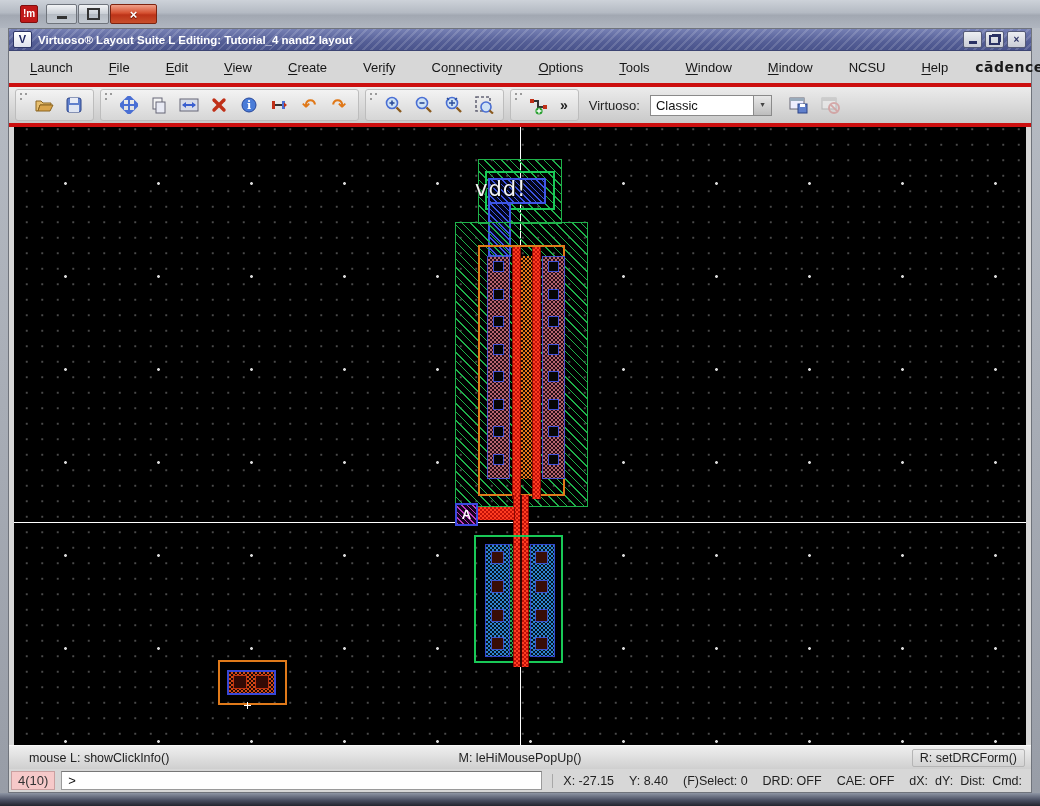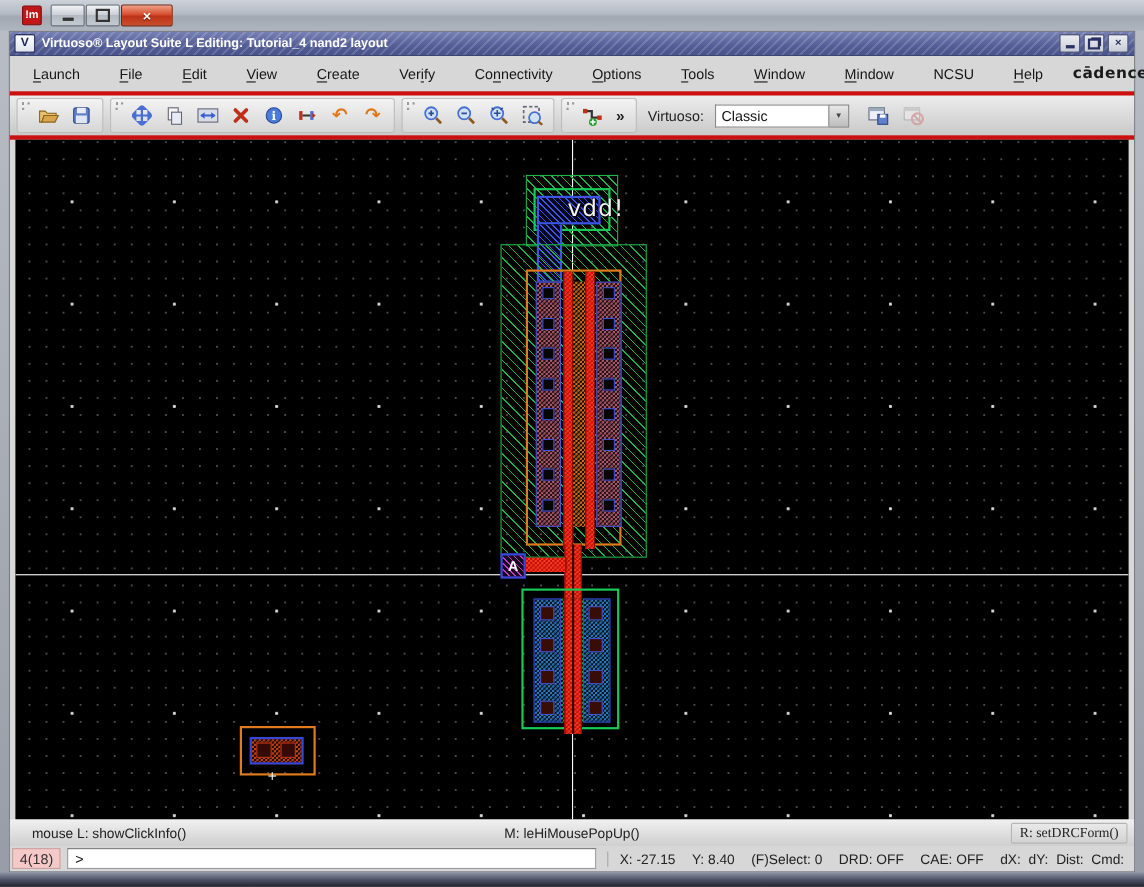--- a/index.html
+++ b/index.html
@@ -91,21 +91,21 @@
       font-family:"DejaVu Sans",sans-serif;text-shadow:0 0 2px #000,1px 1px 0 #000;}
   .xline{position:absolute;background:#fff;}
   .origin-cross{position:absolute;width:7px;height:7px;}
   .origin-cross::before{content:"";position:absolute;left:0;right:0;top:3px;height:1px;background:#fff;}
   .origin-cross::after{content:"";position:absolute;top:0;bottom:0;left:3px;width:1px;background:#fff;}
   
   .status1{height:23px;flex:0 0 23px;background:linear-gradient(#efefef,#cfcfcf);border-top:1px solid #f8f8f8;
       display:flex;align-items:center;font-size:12.5px;color:#222;position:relative;padding:0 6px;}
   .s1-left{margin-left:14px;}
   .s1-mid{position:absolute;left:50%;transform:translateX(-50%);}
-  .s1-right{margin-left:auto;background:linear-gradient(#e9e9e9,#d2d2d2);border:1px solid #b5b5b5;border-radius:2px;padding:1px 7px;font-family:Liberation Serif, serif;}
+  .s1-right{margin-left:auto;background:linear-gradient(#e9e9e9,#d2d2d2);border:1px solid #b5b5b5;border-radius:2px;padding:1px 7px;}
   .status2{height:23px;flex:0 0 23px;background:#d7d7d7;display:flex;align-items:center;font-size:12.5px;color:#222;padding:0 2px;}
   .hist-badge{background:#f6c9c9;border:1px solid #caa0a0;color:#333;padding:1px 6px;font-size:13px;}
   .cmd-field{background:#fff;border:1px solid #9a9a9a;border-top-color:#777;height:17px;width:508px;margin-left:6px;
       display:flex;align-items:center;padding:0 6px;font-size:13px;color:#111;}
   .coords{display:flex;align-items:center;margin-left:10px;border-left:1px solid #a8a8a8;padding-left:10px;gap:0;white-space:nowrap;}
   .coord{margin-right:15px;}
   .coord.tight{margin-right:7px;}
   
   .bottom-edge{position:absolute;left:0;right:0;bottom:0;height:13px;
       background:linear-gradient(#8e95a4,#4a4f62 55%,#23242e);}
@@ -318,21 +318,21 @@
     <div class="redline"></div>
 
     <div class="canvas">
 
       <div class="xline" style="left:506px;top:0;width:1px;height:100%;"></div>
       <div class="xline" style="top:395px;left:0;height:1px;width:100%;"></div>
 
       <div class="shape hatch-green" style="left:464px;top:32px;width:84px;height:65px;"></div>
       <div class="shape outline-green" style="left:471px;top:44px;width:70px;height:39px;"></div>
       <div class="shape metal-blue" style="left:474px;top:51px;width:58px;height:26px;"></div>
-      <div class="vdd-text" style="left:502px;top:50px;">vdd!</div>
+      <div class="vdd-text" style="left:461px;top:50px;">vdd!</div>
       <div class="shape metal-blue" style="left:474px;top:77px;width:23px;height:53px;border-top:none;"></div>
 
       <div class="shape hatch-green" style="left:441px;top:95px;width:133px;height:285px;"></div>
       <div class="shape outline-orange" style="left:464px;top:118px;width:87px;height:251px;"></div>
       <div class="shape checker pmos-diff" style="left:473px;top:129px;width:23px;height:223px;"></div>
       <div class="shape checker orange-strip" style="left:507px;top:129px;width:11px;height:223px;"></div>
       <div class="shape checker pmos-diff" style="left:528px;top:129px;width:23px;height:223px;"></div>
       <div class="shape checker poly-red" style="left:498px;top:120px;width:9px;height:252px;"></div>
       <div class="shape checker poly-red" style="left:518px;top:120px;width:9px;height:252px;"></div>
 
@@ -383,21 +383,21 @@
       <div class="shape ct-t" style="left:241px;top:548px;"></div>
       <div class="origin-cross" style="left:230px;top:575px;"></div>
     </div>
 
     <div class="status1">
       <span class="s1-left">mouse L: showClickInfo()</span>
       <span class="s1-mid">M: leHiMousePopUp()</span>
       <span class="s1-right">R: setDRCForm()</span>
     </div>
     <div class="status2">
-      <span class="hist-badge">4(18)</span>
+      <span class="hist-badge">4(10)</span>
       <div class="cmd-field">
           <span>&gt;</span>
         </div>
       <div class="coords">
         <span class="coord">X: -27.15</span>
         <span class="coord">Y: 8.40</span>
         <span class="coord">(F)Select: 0</span>
         <span class="coord">DRD: OFF</span>
         <span class="coord">CAE: OFF</span>
         <span class="coord tight">dX:</span>

